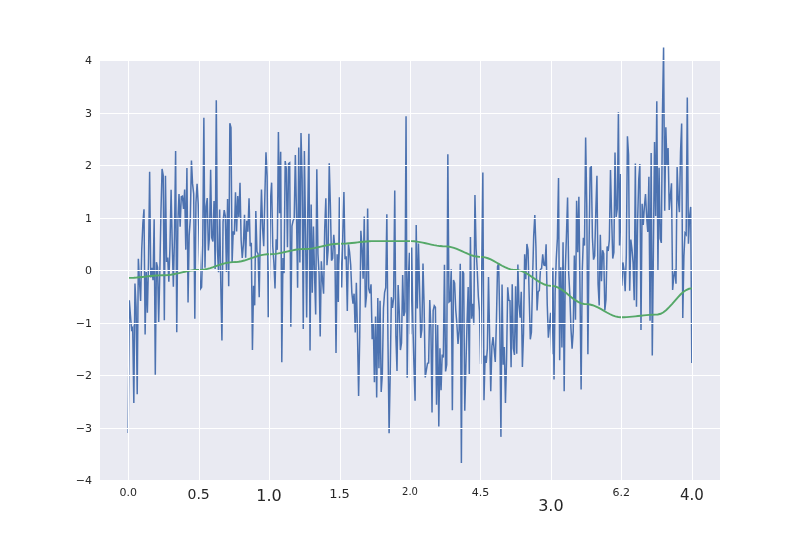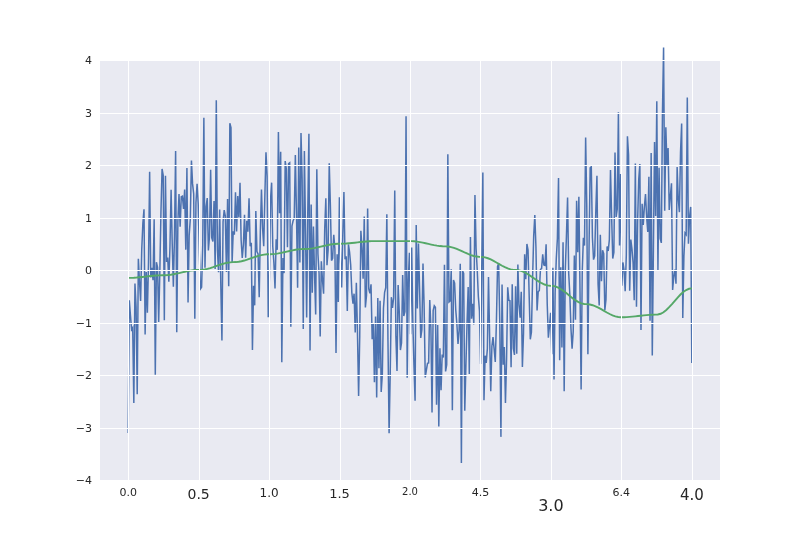--- a/index.html
+++ b/index.html
@@ -64,26 +64,26 @@
       <div class="gridline h" style="top: 315px;"></div>
       <div class="gridline h" style="top: 262.5px;"></div>
       <div class="gridline h" style="top: 210px;"></div>
       <div class="gridline h" style="top: 157.5px;"></div>
       <div class="gridline h" style="top: 105px;"></div>
       <div class="gridline h" style="top: 52.5px;"></div>
       <div class="gridline h" style="top: 0px;"></div>
     </div>
 <div class="ticklabel x" style="left: 128.182px; top: 486px; font-size: 11px;">0.0</div>
     <div class="ticklabel x" style="left: 198.636px; top: 486px; font-size: 14px;">0.5</div>
-    <div class="ticklabel x" style="left: 269.091px; top: 486px; font-size: 12px;">1.0</div>
+    <div class="ticklabel x" style="left: 269.091px; top: 486px; font-size: 16px;">1.0</div>
     <div class="ticklabel x" style="left: 339.545px; top: 486px; font-size: 13px;">1.5</div>
     <div class="ticklabel x" style="left: 410px; top: 486px; font-size: 10px;">2.0</div>
     <div class="ticklabel x" style="left: 480.455px; top: 486px; font-size: 11px;">4.5</div>
     <div class="ticklabel x" style="left: 550.909px; top: 496px; font-size: 16px;">3.0</div>
-    <div class="ticklabel x" style="left: 621.364px; top: 486px; font-size: 11px;">6.4</div>
+    <div class="ticklabel x" style="left: 621.364px; top: 486px; font-size: 11px;">6.2</div>
     <div class="ticklabel x" style="left: 691.818px; top: 486px; font-size: 15px;">4.0</div>
     <div class="ticklabel y" style="left: 92px; top: 480px; font-size: 11px;">−4</div>
     <div class="ticklabel y" style="left: 92px; top: 427.5px; font-size: 11px;">−3</div>
     <div class="ticklabel y" style="left: 92px; top: 375px; font-size: 11px;">−2</div>
     <div class="ticklabel y" style="left: 92px; top: 322.5px; font-size: 11px;">−1</div>
     <div class="ticklabel y" style="left: 92px; top: 270px; font-size: 11px;">0</div>
     <div class="ticklabel y" style="left: 92px; top: 217.5px; font-size: 11px;">1</div>
     <div class="ticklabel y" style="left: 92px; top: 165px; font-size: 11px;">2</div>
     <div class="ticklabel y" style="left: 92px; top: 112.5px; font-size: 11px;">3</div>
     <div class="ticklabel y" style="left: 92px; top: 60px; font-size: 11px;">4</div>

